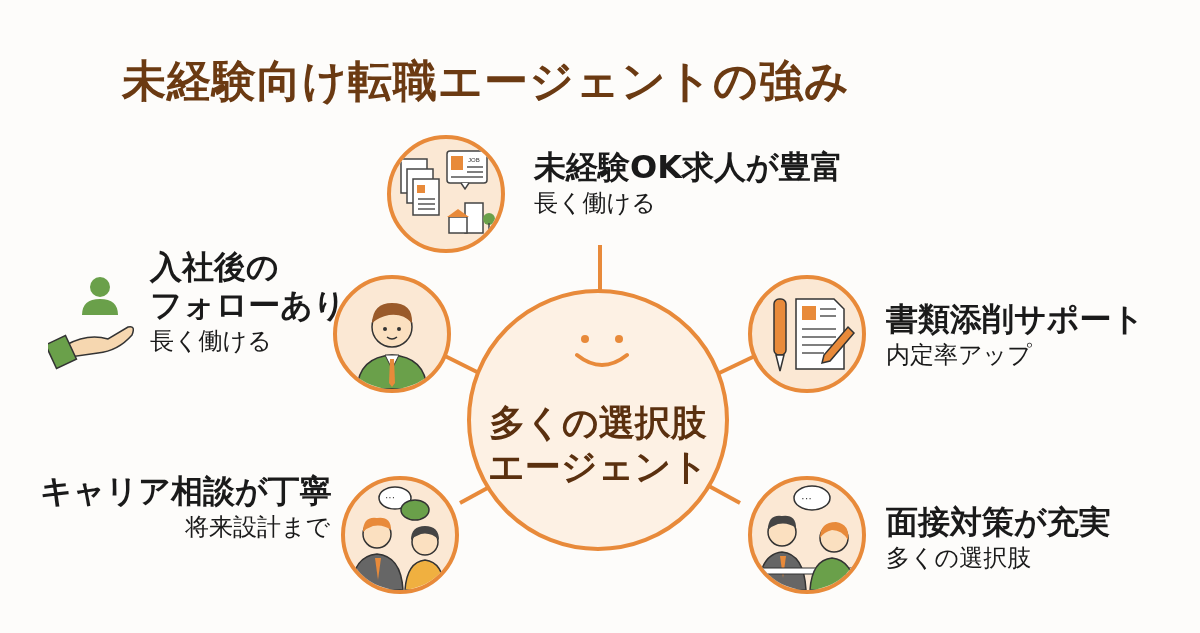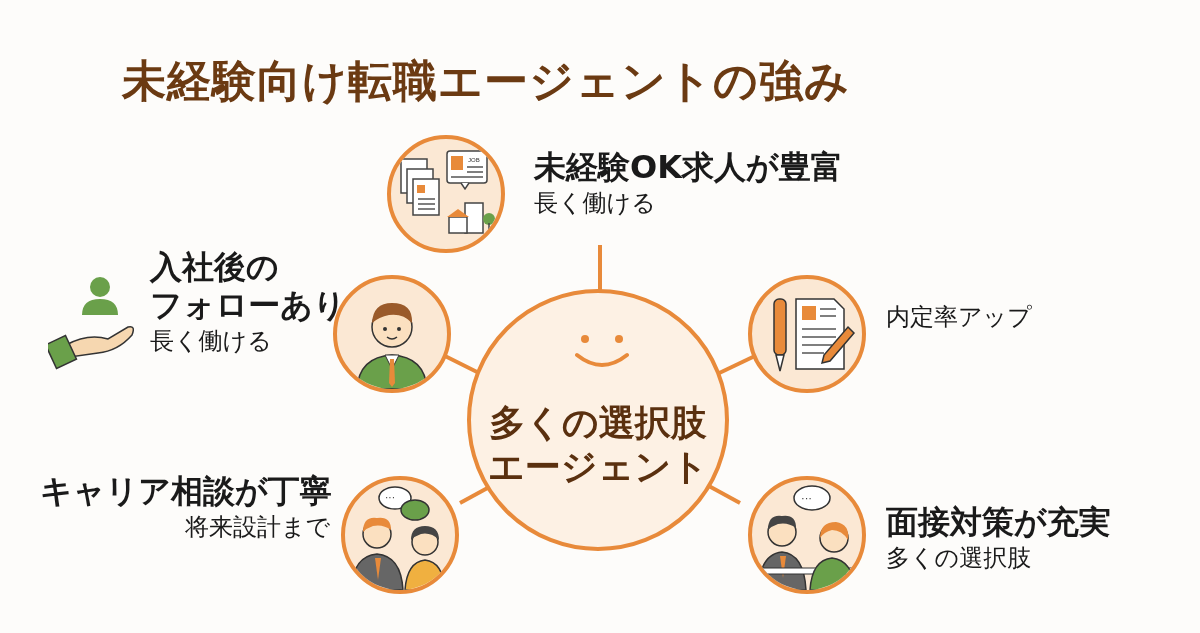--- a/index.html
+++ b/index.html
@@ -117,20 +117,21 @@
         <line x1="68" y1="37" x2="84" y2="37"></line>
         <line x1="50" y1="50" x2="84" y2="50"></line>
         <line x1="50" y1="58" x2="84" y2="58"></line>
         <line x1="50" y1="66" x2="80" y2="66"></line>
         <line x1="50" y1="74" x2="72" y2="74"></line>
       </g>
     <path d="M96 48 L102 54 L78 82 L70 84 L72 76 Z" fill="#e88a3a" stroke="#333" stroke-width="1.5"></path>
   </svg>
 </div>
 <div class="feat" style="left:886px;top:300px;">
+  <div class="h">書類添削サポート</div>
   <div class="s">内定率アップ</div>
 </div>
 
 <div class="feat right" style="left:40px;top:472px;width:290px;">
   <div class="h">キャリア相談が丁寧</div>
   <div class="s">将来設計まで</div>
 </div>
 <div class="node" style="left:341px;top:476px;">
   <svg viewBox="0 0 110 110">
     <ellipse cx="50" cy="18" rx="16" ry="11" fill="#fff" stroke="#333" stroke-width="1.5"></ellipse>

